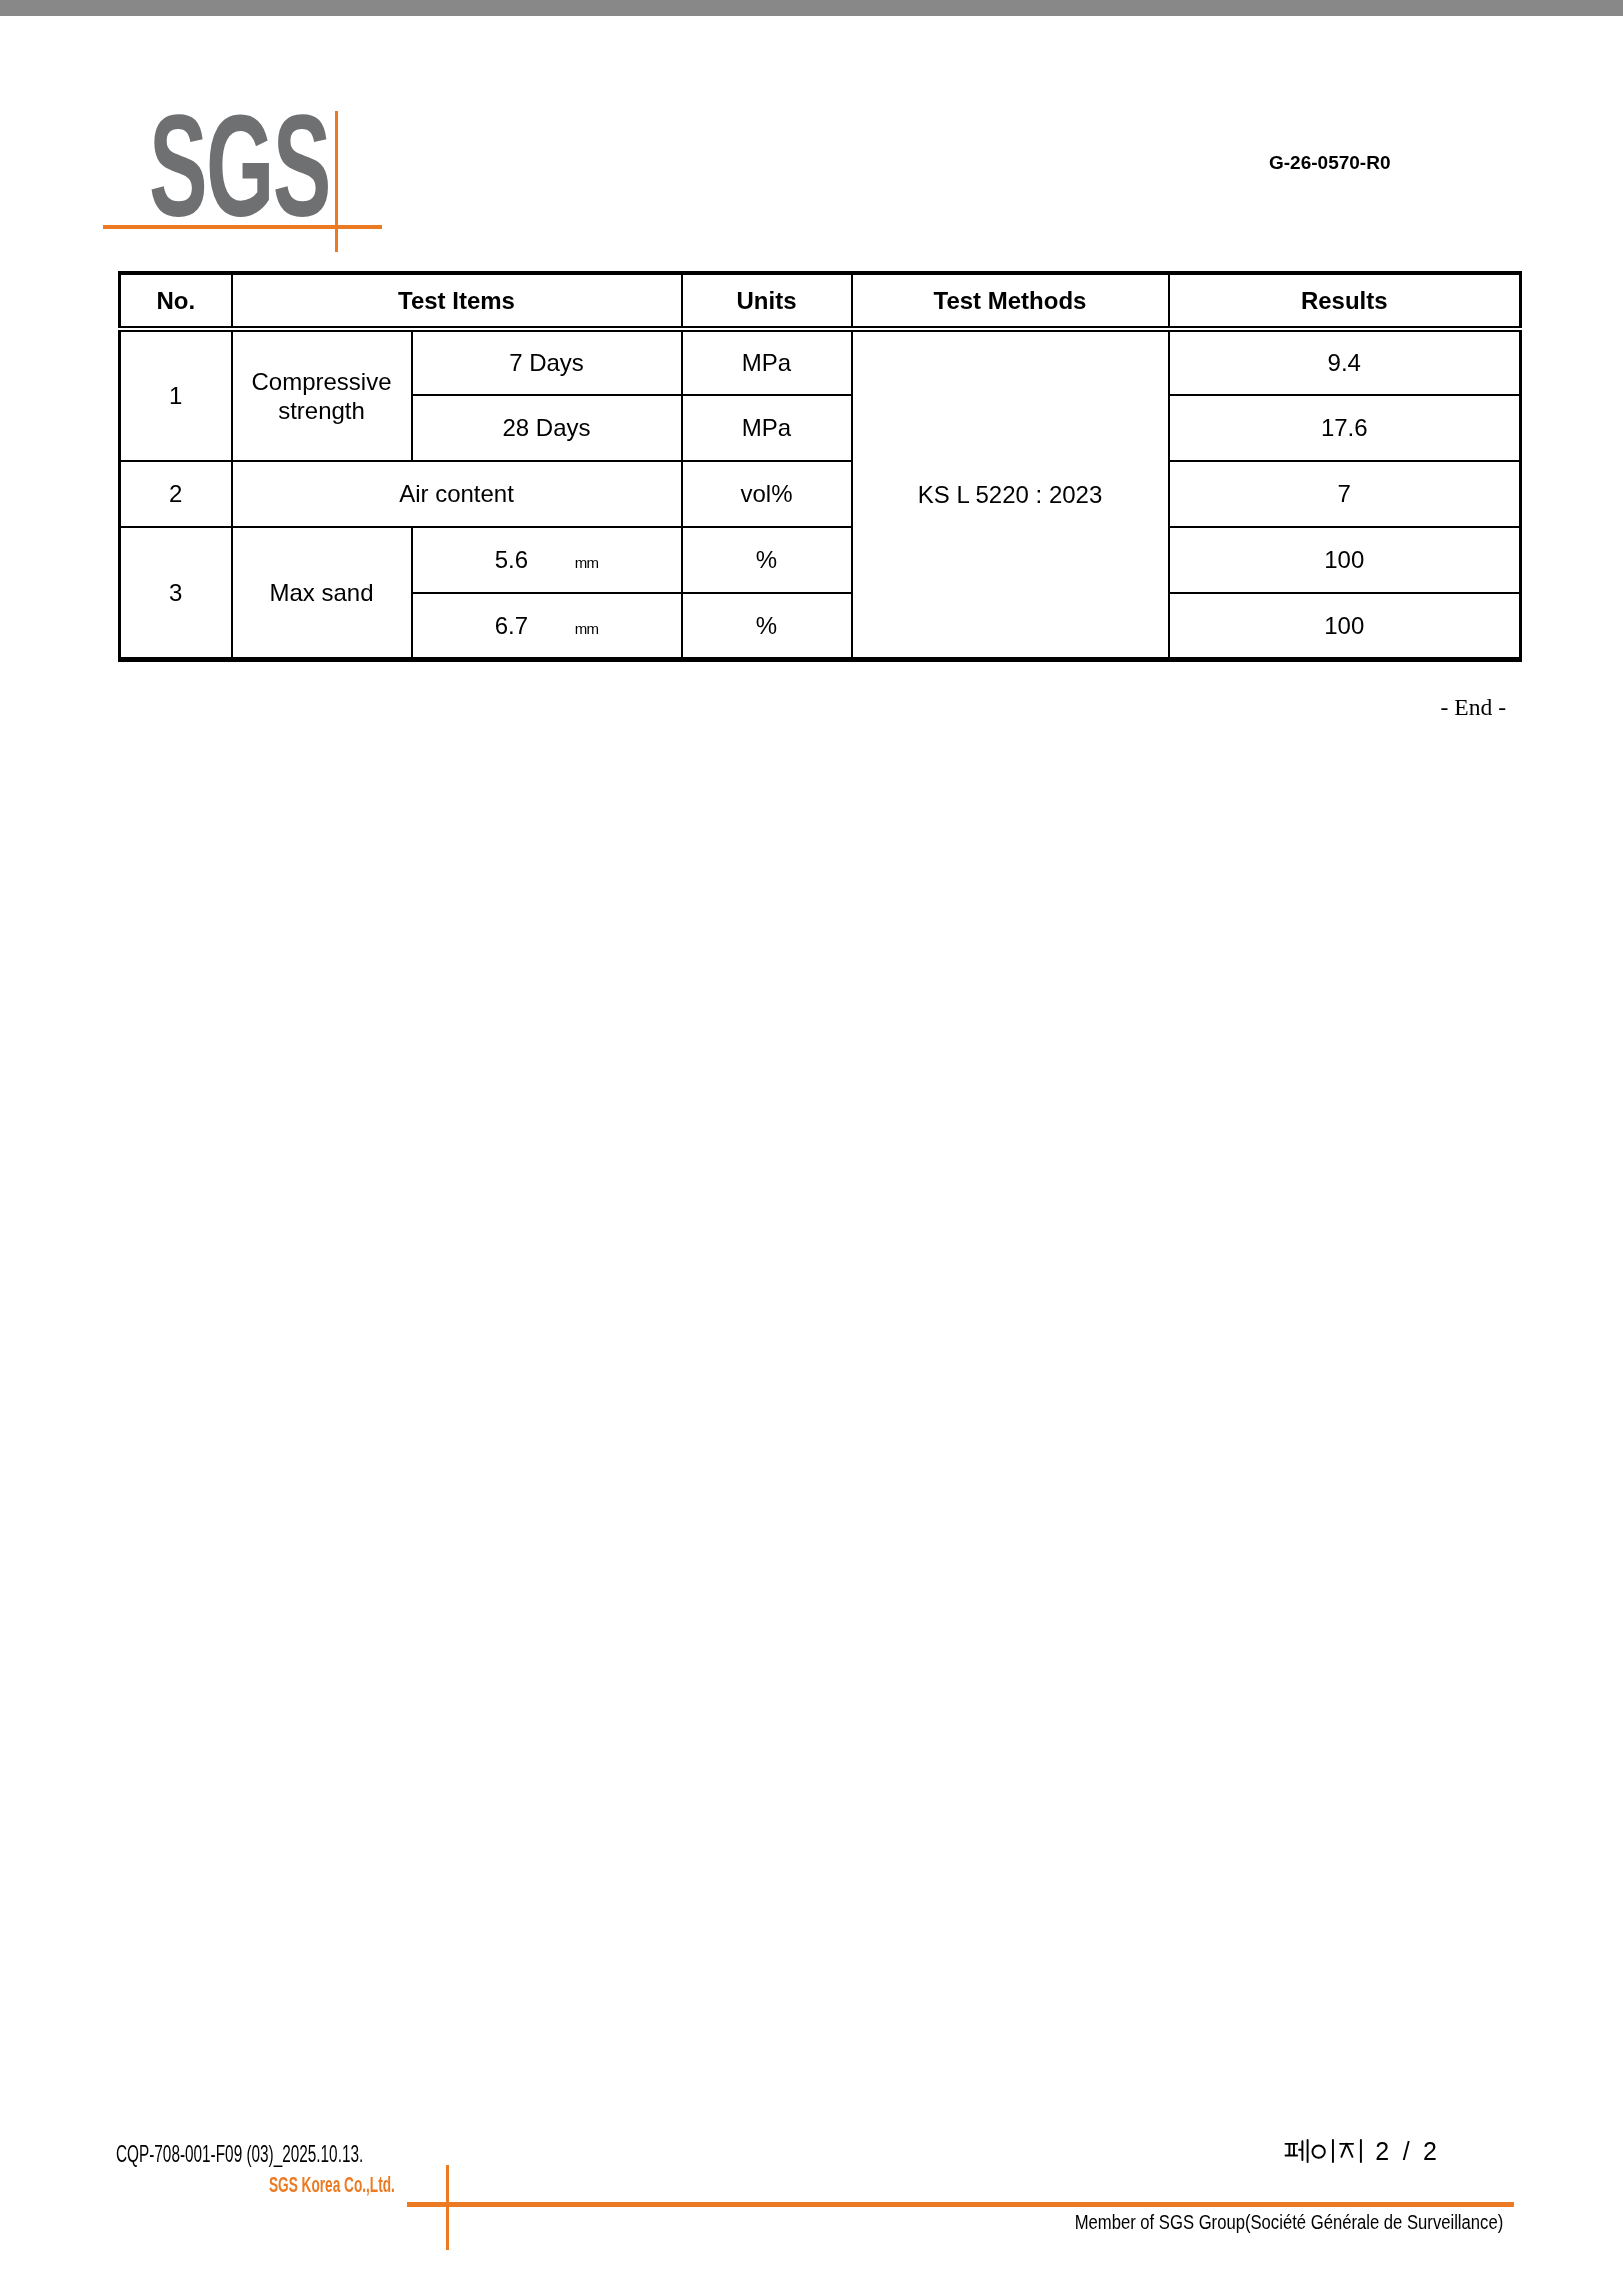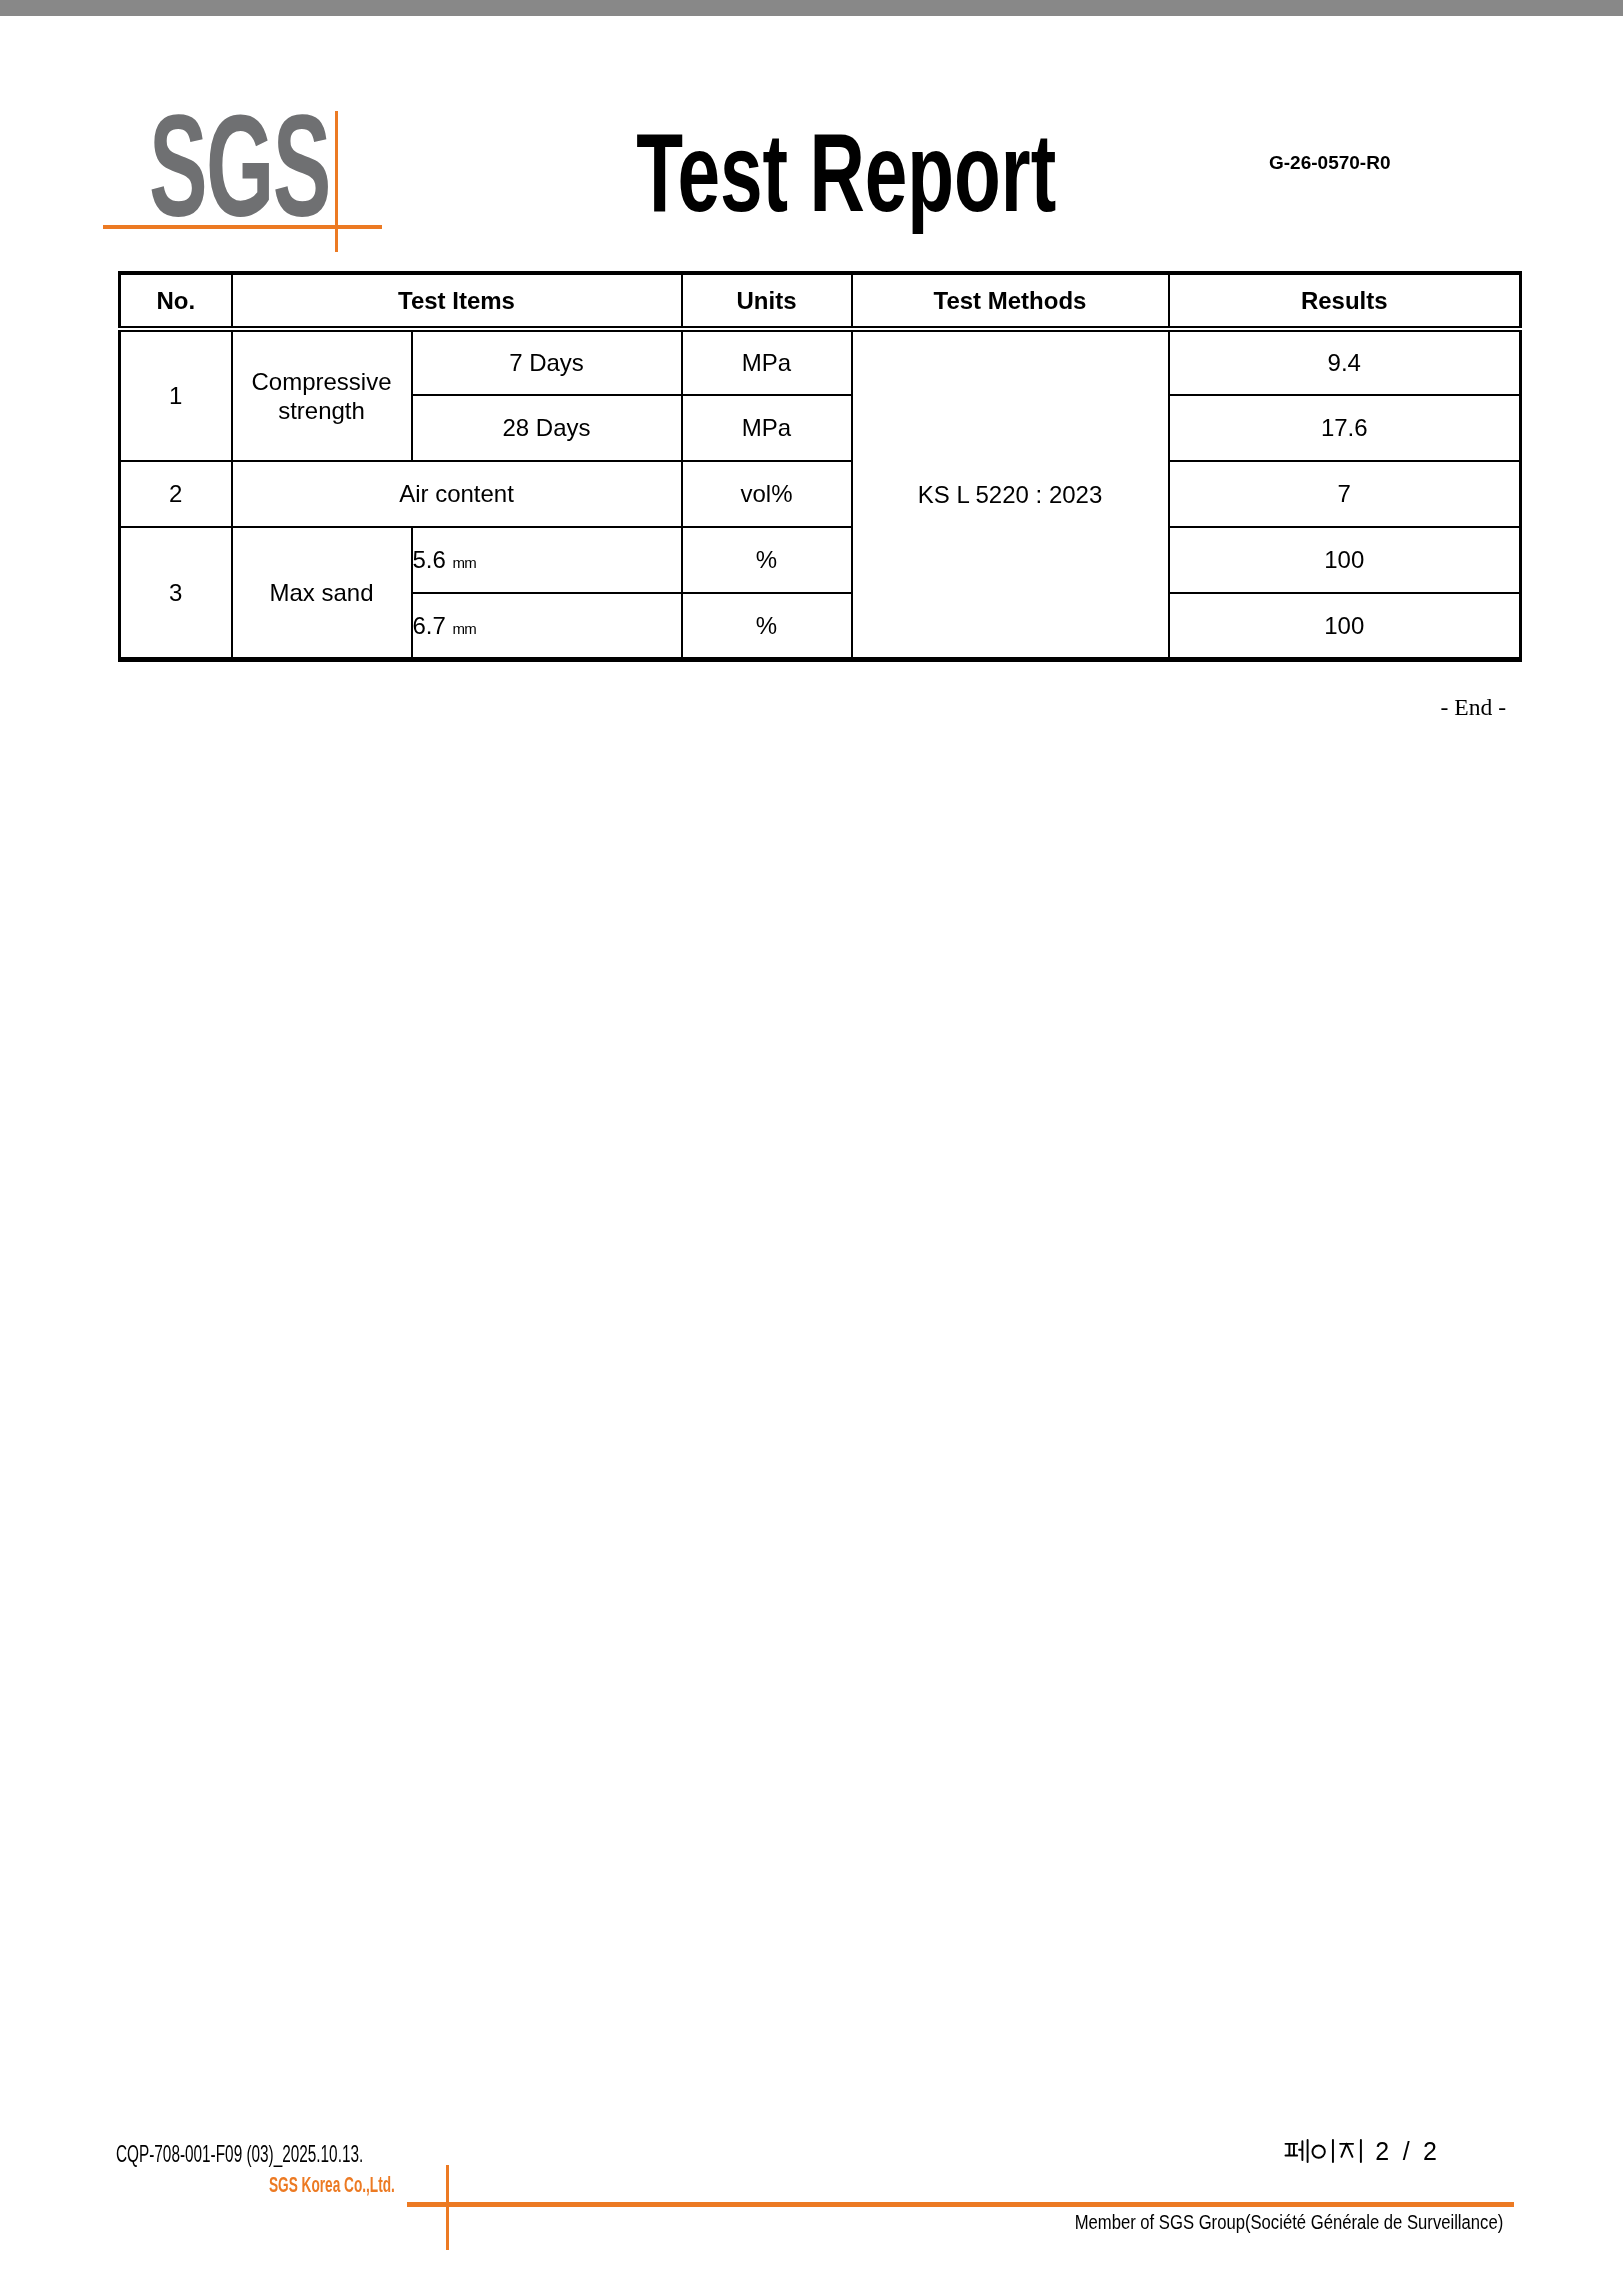--- a/index.html
+++ b/index.html
@@ -35,21 +35,21 @@
     border:3.3px solid #000; border-top-width:4.6px; border-bottom-width:5.9px;
     font-size:24px;
   }
   table.results th, table.results td {
     border:2px solid #000; text-align:center; vertical-align:middle;
     line-height:1.22; overflow:hidden;
   }
   table.results thead tr { height:56px; }
   table.results tbody tr { height:66px; }
   table.results thead th { font-weight:bold; border-bottom:6.5px double #000; }
-  .subval { display:flex; justify-content:flex-start; align-items:baseline; }
+  .subval { display:flex; justify-content:center; align-items:baseline;gap:40px; }
   .mmu { font-size:15px; letter-spacing:-0.7px; margin-left:6.5px; }
   
   .end-mark {
     position:absolute; right:117px; top:678px; font-family:"Liberation Serif","DejaVu Serif",serif;
     font-size:23.6px; line-height:26px;
   }
   
   .doc-code {
     position:absolute; left:116px; top:2127px; font-size:23.6px; line-height:23.6px;
     transform:scaleX(0.65); transform-origin:left top; white-space:pre;
@@ -80,23 +80,20 @@
 </style>
 </head>
 <body>
 
 <div class="page">
 
   <div class="logo-text">SGS</div>
   <div class="logo-hline"></div>
   <div class="logo-vline"></div>
 
-  <div class="title-wrap">
-    <div class="title-inner">Test Report</div>
-  </div>
   <div class="report-no">G-26-0570-R0</div>
 
   <table class="results">
     <colgroup>
       <col style="width:112px">
         <col style="width:180px">
         <col style="width:270px">
       <col style="width:170px">
         <col style="width:317px">
         <col style="width:352px">

